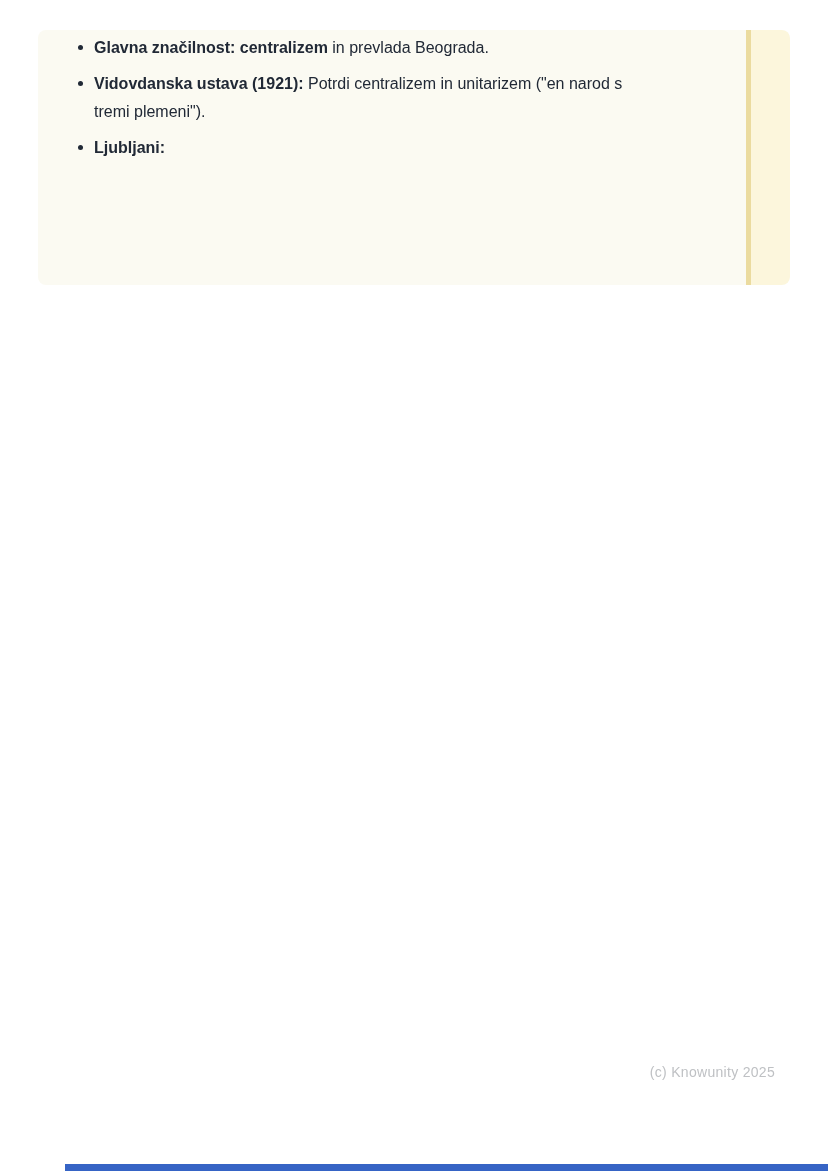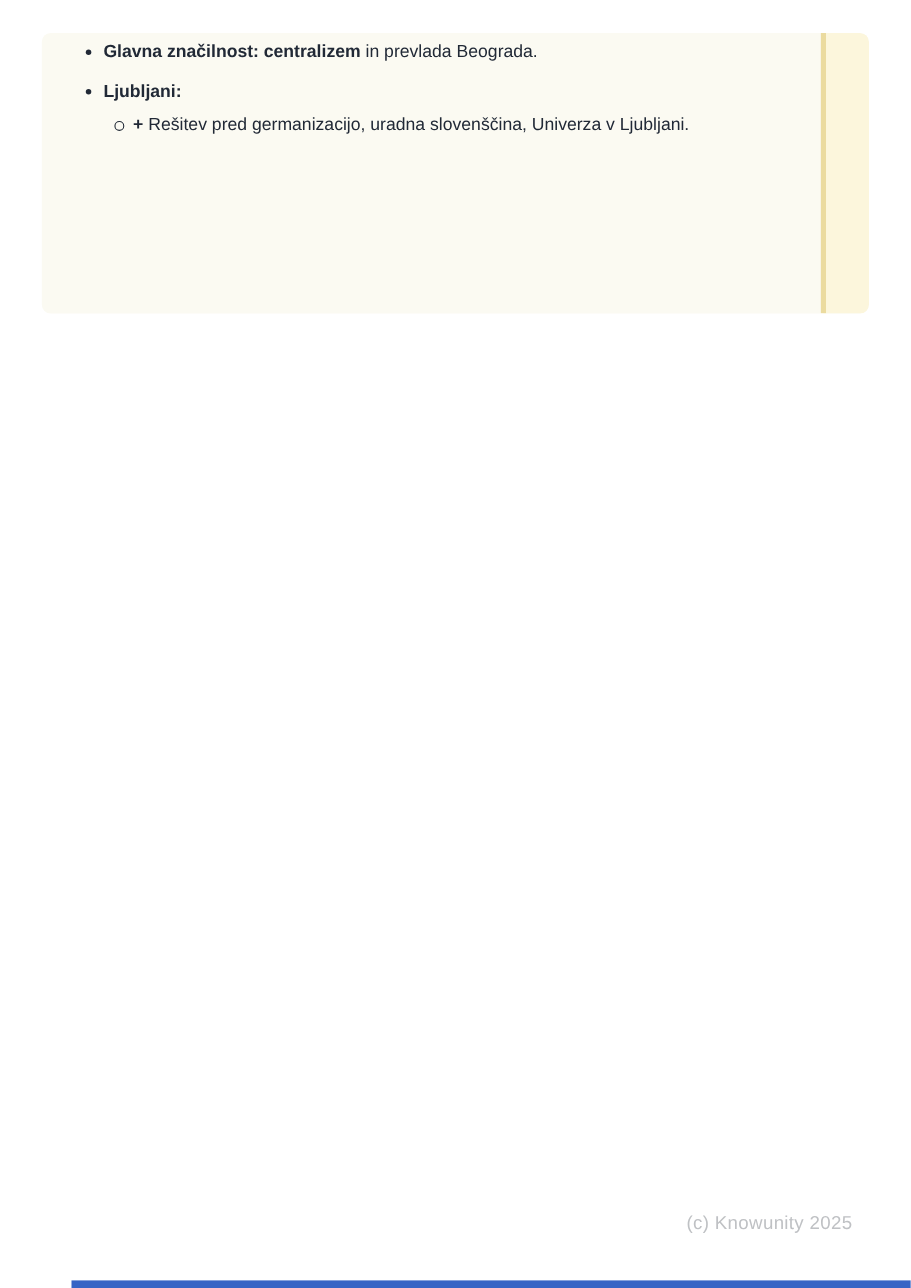--- a/index.html
+++ b/index.html
@@ -77,23 +77,23 @@
     width:7px;
     height:7px;
     border-radius:50%;
     border:1.5px solid var(--text);
     background:transparent;
   }
   .li-text{flex:1;}
   .li-text strong{font-weight:700;}
   .copyright{
     position:absolute;
-    top:1102px;
+    top:1064px;
     right:53px;
-    font-size:17px;
+    font-size:14px;
     letter-spacing:0.3px;
     color:var(--footer);
   }
   .bottom-bar{
     position:absolute;
     left:65px;
     right:0;
     bottom:0;
     height:7px;
     background:var(--bottombar);
@@ -104,25 +104,25 @@
 
 <div class="note-card">
   <div class="card-content">
     <div class="bullet-list" id="bullet-list">
         <div class="li lvl1">
           <span class="marker dot"></span>
           <div class="li-text"><strong>Glavna značilnost: centralizem</strong> in prevlada Beograda.</div>
         </div>
         <div class="li lvl1">
           <span class="marker dot"></span>
+          <div class="li-text"><strong>Vidovdanska ustava (1921):</strong> Potrdi centralizem in unitarizem ("en narod s<br>tremi plemeni").</div>
+        </div>
+        <div class="li lvl1">
+          <span class="marker dot"></span>
           <div class="li-text"><strong>Ljubljani:</strong></div>
-        </div>
-        <div class="li lvl2">
-          <span class="marker circle"></span>
-          <div class="li-text"><strong>+</strong> Rešitev pred germanizacijo, uradna slovenščina, Univerza v Ljubljani.</div>
         </div>
       </div>
   </div>
   <div class="accent-strip"></div>
 </div>
 
 <div class="copyright">(c) Knowunity 2025</div>
 
 <div class="bottom-bar"></div>
 

